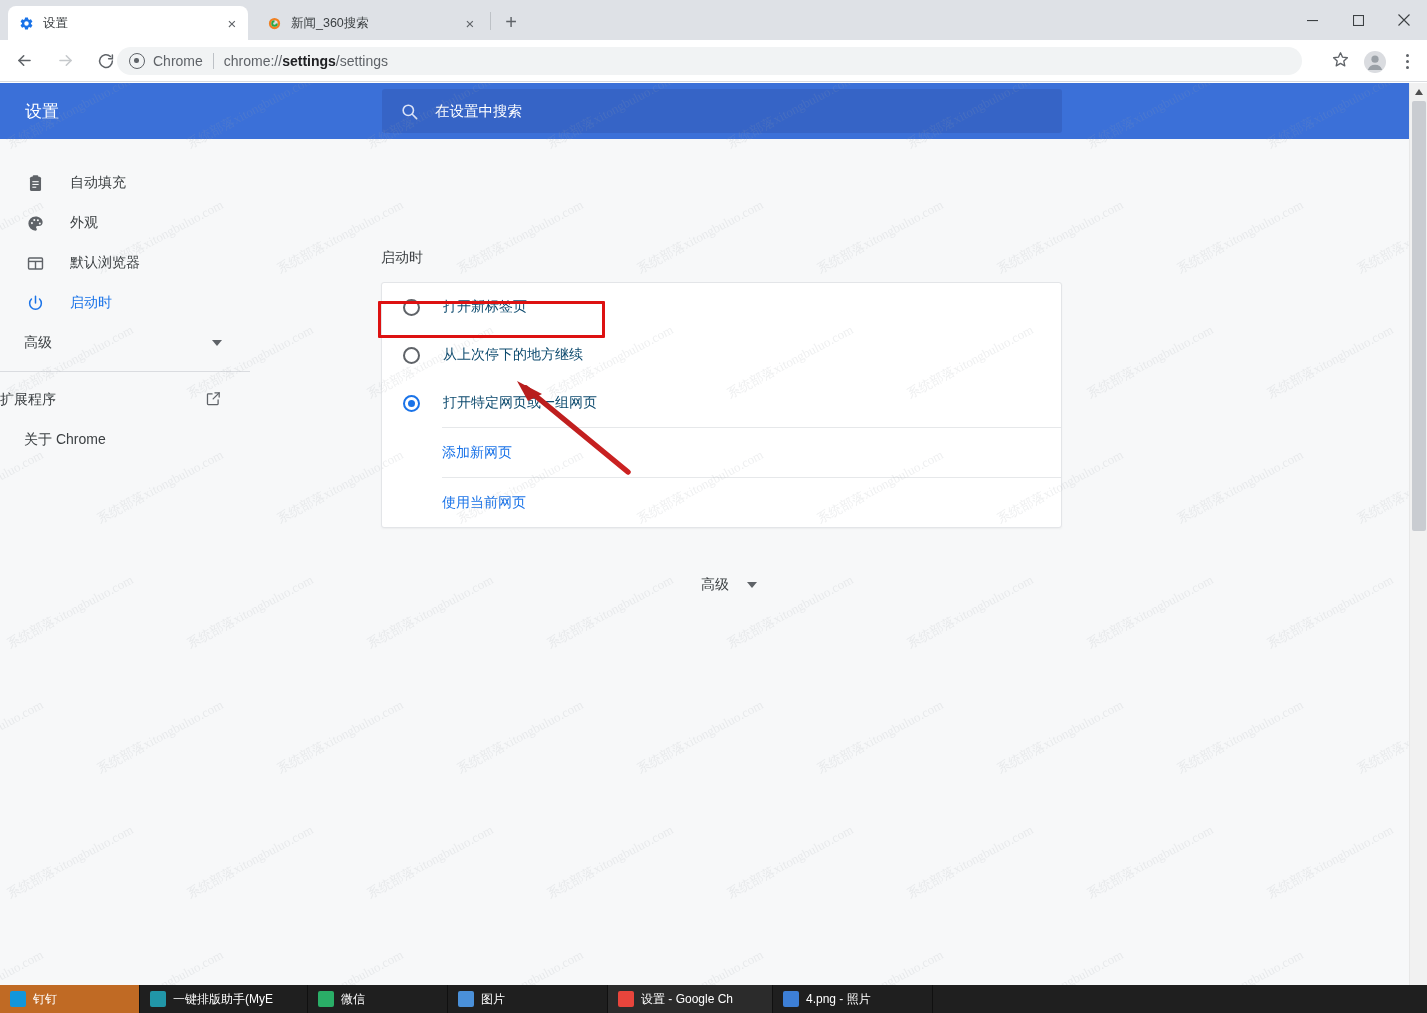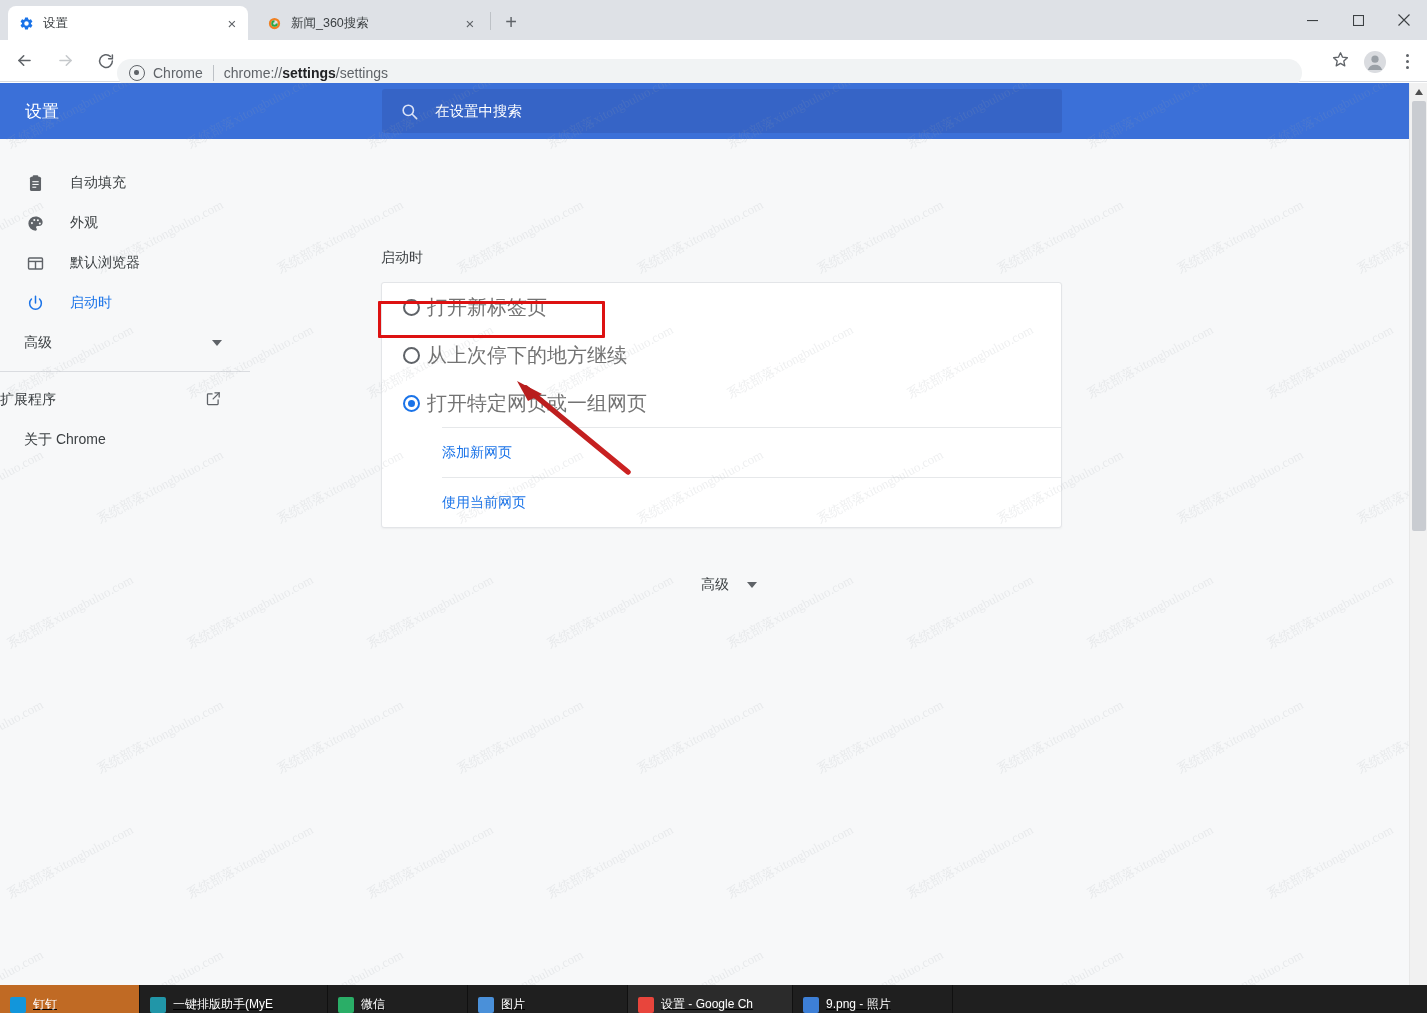--- a/index.html
+++ b/index.html
@@ -58,21 +58,21 @@
     background: #ffffff; display: flex; align-items: center;
     border-bottom: 1px solid #dadce0;
   }
   .navbtn {
     width: 34px; height: 34px; margin-left: 7px;
     display: flex; align-items: center; justify-content: center;
     color: #5f6368;
   }
   .navbtn.disabled { color: #c6c9cc; }
   .omnibox {
-    position: absolute; left: 117px; top: 19px; width: 1185px; height: 28px;
+    position: absolute; left: 117px; top: 7px; width: 1185px; height: 28px;
     background: #f1f3f4; border-radius: 14px;
     display: flex; align-items: center; padding: 0 12px;
   }
   .omni-chip { display: flex; align-items: center; }
   .omni-chrome-ico {
     width: 16px; height: 16px; border-radius: 50%;
     border: 1.6px solid #5f6368; position: relative; margin-right: 8px;
   }
   .omni-chrome-ico::after {
     content: ""; position: absolute; left: 4px; top: 4px;
@@ -163,21 +163,21 @@
   .radio-row { display: flex; align-items: center; height: 48px; padding-left: 21px; }
   .radio {
     width: 17px; height: 17px; border-radius: 50%;
     border: 2px solid #5f6368; flex: 0 0 17px; position: relative;
   }
   .radio.checked { border-color: #1a73e8; }
   .radio.checked::after {
     content: ""; position: absolute; left: 3px; top: 3px; width: 7px; height: 7px;
     border-radius: 50%; background: #1a73e8;
   }
-  .radio-label { font-size: 20px; color: #737373; margin-left: 7px; }
+  .radio-label { font-size: 14px; color: #0c4a6e; margin-left: 23px; }
   .card-sep { height: 1px; background: #e6e8ea; margin-left: 60px; }
   .link-row { display: flex; align-items: center; height: 49px; padding-left: 60px; }
   .link-text { font-size: 14px; color: #1a73e8; }
 
   .advanced-toggle {
     position: absolute; left: 451px; top: 437px; display: flex;
     align-items: center; gap: 18px;
   }
   .advanced-label { font-size: 14px; color: #3c4043; }
 
@@ -201,22 +201,22 @@
     position: absolute; left: 2px; top: 18px; width: 14px; height: 430px;
     background: #c9ccd1; border-radius: 2px;
   }
 
   
   .taskbar {
     position: absolute; left: 0; bottom: 0; width: 1427px; height: 28px;
     background: #1f1f1f; display: flex; align-items: stretch; z-index: 8;
   }
   .tb-item {
-    display: flex; align-items: flex-end; padding: 0 10px; gap: 7px;
-    border-right: 1px solid #101010; position: relative; text-decoration: underline;
+    display: flex; align-items: center; padding: 0 10px; gap: 7px;
+    border-right: 1px solid #101010; position: relative;
   }
   .tb-label { font-size: 12px; color: #ffffff; white-space: nowrap; }
   .tb-ico {
     width: 16px; height: 16px; flex: 0 0 16px; border-radius: 2px;
     display: flex; align-items: center; justify-content: center;
     font-size: 10px; color: #fff;
   }
 </style>
 </head>
 <body>
@@ -530,35 +530,35 @@
         </svg>
     </div>
     <div class="sb-thumb"></div>
   </div>
 
   <div class="taskbar" id="taskbar">
       <div class="tb-item" style="width: 140px; background: rgb(192, 106, 36);">
         <span class="tb-ico" style="background: rgb(18, 150, 219);"></span>
         <span class="tb-label">钉钉</span>
       </div>
-      <div class="tb-item" style="width: 188px; background: rgb(31, 31, 31);">
+      <div class="tb-item" style="width: 168px; background: rgb(31, 31, 31);">
         <span class="tb-ico" style="background: rgb(33, 150, 168);"></span>
         <span class="tb-label">一键排版助手(MyE</span>
       </div>
       <div class="tb-item" style="width: 140px; background: rgb(31, 31, 31);">
         <span class="tb-ico" style="background: rgb(42, 174, 103);"></span>
         <span class="tb-label">微信</span>
       </div>
       <div class="tb-item" style="width: 160px; background: rgb(31, 31, 31);">
         <span class="tb-ico" style="background: rgb(74, 144, 217);"></span>
         <span class="tb-label">图片</span>
       </div>
       <div class="tb-item" style="width: 165px; background: rgb(43, 43, 43);">
         <span class="tb-ico" style="background: rgb(232, 69, 60);"></span>
         <span class="tb-label">设置 - Google Ch</span>
       </div>
       <div class="tb-item" style="width: 160px; background: rgb(31, 31, 31);">
         <span class="tb-ico" style="background: rgb(61, 127, 214);"></span>
-        <span class="tb-label">9.png - 照片</span>
+        <span class="tb-label">4.png - 照片</span>
       </div>
     </div>
 
 </div>
 
 </body></html>

